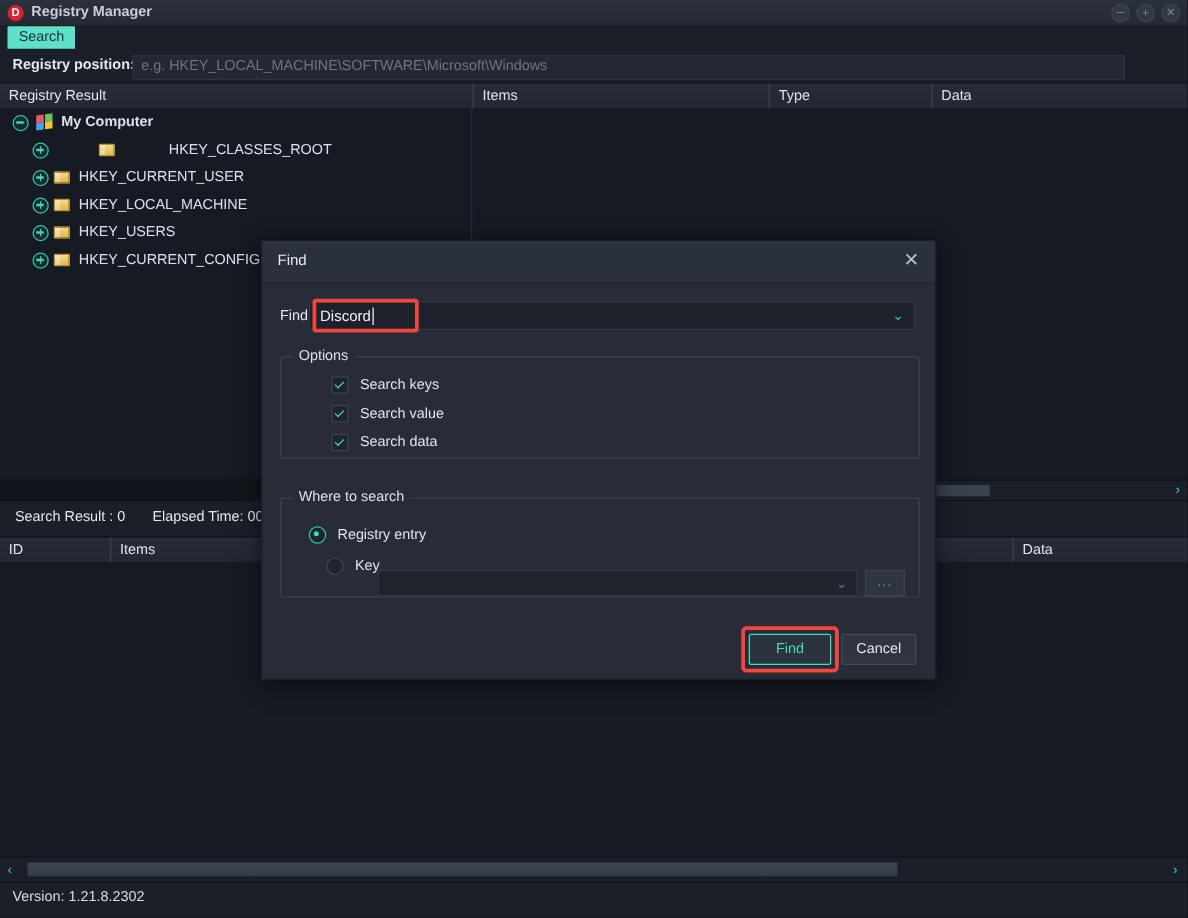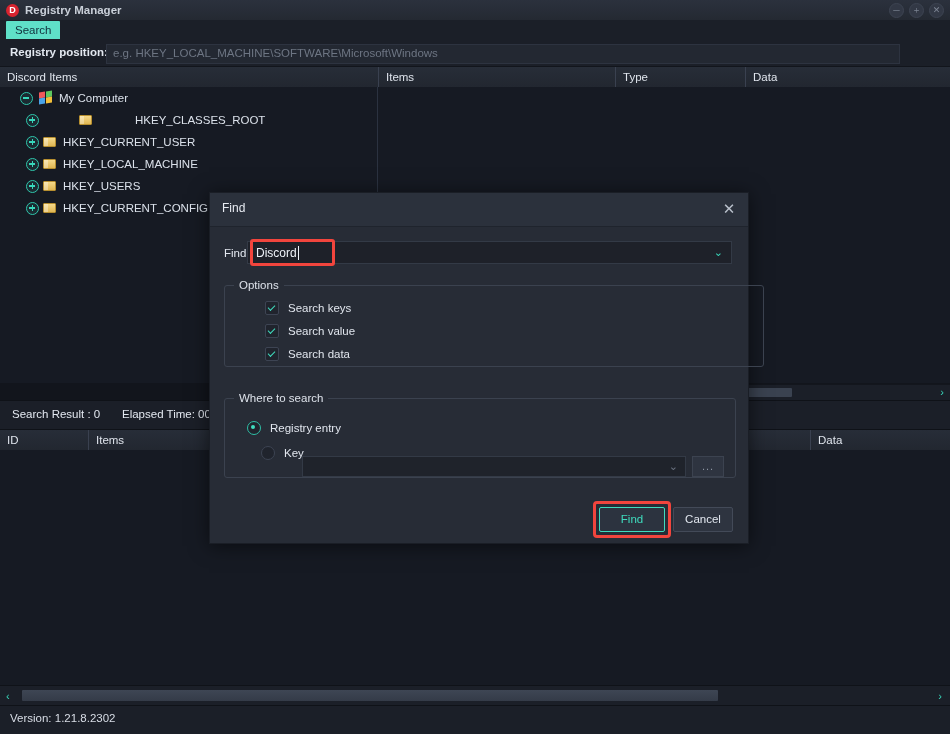--- a/index.html
+++ b/index.html
@@ -128,21 +128,21 @@
   #find-caret{position:absolute;left:66px;top:4px;width:1px;height:14px;
     background:#eef2f8;}
   #find-arrow{position:absolute;right:8px;top:4px;color:#38d8bb;font-size:11px;}
   #find-hl{position:absolute;left:40px;top:46px;width:85px;height:27px;
     border:3px solid #f2453d;border-radius:3px;box-sizing:border-box;}
 
   .groupbox{position:absolute;border:1px solid #3b424f;border-radius:3px;}
   .grouptitle{position:absolute;top:-7px;left:9px;background:#272c36;
     padding:0 5px;font-size:11.5px;color:#dde2ea;}
 
-  #opt-group{left:14px;top:92px;width:510px;height:80px;padding-left:28px;}
+  #opt-group{left:14px;top:92px;width:510px;height:80px;}
   #where-group{left:14px;top:205px;width:510px;height:78px;}
 
   .row{position:absolute;display:flex;align-items:center;}
   .cbx{width:12px;height:12px;border-radius:2px;background:#20242d;
     border:1px solid #3d4personally;border:1px solid #3d4453;position:relative;flex:0 0 auto;}
   .cbx::after{content:"";position:absolute;left:2px;top:3px;width:6px;height:3px;
     border-left:1.6px solid #3fdcbe;border-bottom:1.6px solid #3fdcbe;
     transform:rotate(-45deg);}
   .cbxlabel{margin-left:9px;font-size:11.5px;color:#e0e5ed;}
 
@@ -186,28 +186,28 @@
 <div class="abs" id="tabstrip"></div>
 <div class="abs" id="tab-search">Search</div>
 
 <div class="abs" id="posbar"></div>
 <div class="abs" id="pos-label">Registry position:</div>
 <div class="abs" id="pos-input">
   <span class="ph">e.g.  HKEY_LOCAL_MACHINE\SOFTWARE\Microsoft\Windows</span>
 </div>
 
 <div class="abs" id="hdr-top">
-  <div class="hcell" style="left:0;width:377px;border-left:none;">Discord Items</div>
+  <div class="hcell" style="left:0;width:377px;border-left:none;">Registry Result</div>
   <div class="hcell" style="left:378px;width:237px;">Items</div>
   <div class="hcell" style="left:615px;width:130px;">Type</div>
   <div class="hcell" style="left:745px;width:205px;">Data</div>
 </div>
 
 <div class="abs" id="tree">
-  <div class="trow" style="padding-left:20px;">
+  <div class="trow" style="padding-left:10px;font-weight:bold;">
     <span class="twist"></span>
     <span class="ico-pc">
         <i></i>
         <i></i>
         <i></i>
         <i></i>
       </span>
     <span class="tlabel">My Computer</span>
   </div>
   <div class="trow" style="padding-left:26px;gap:36px;">

